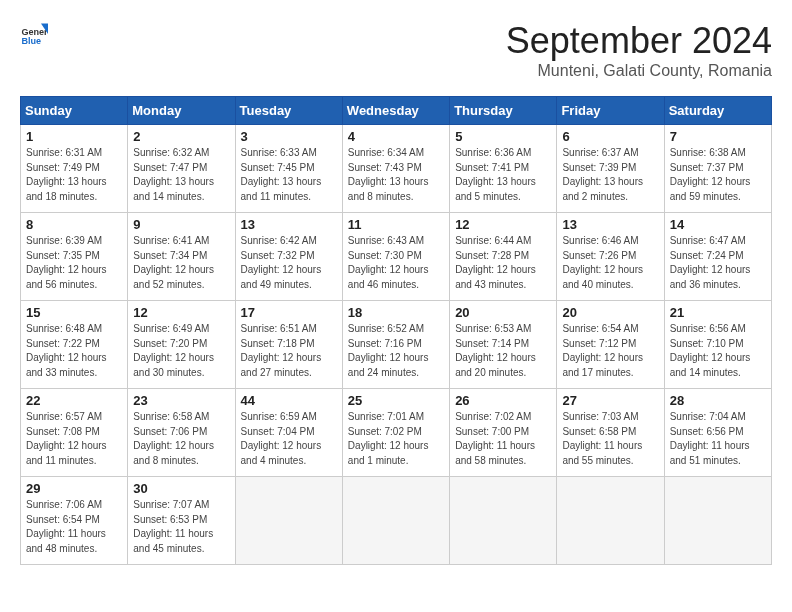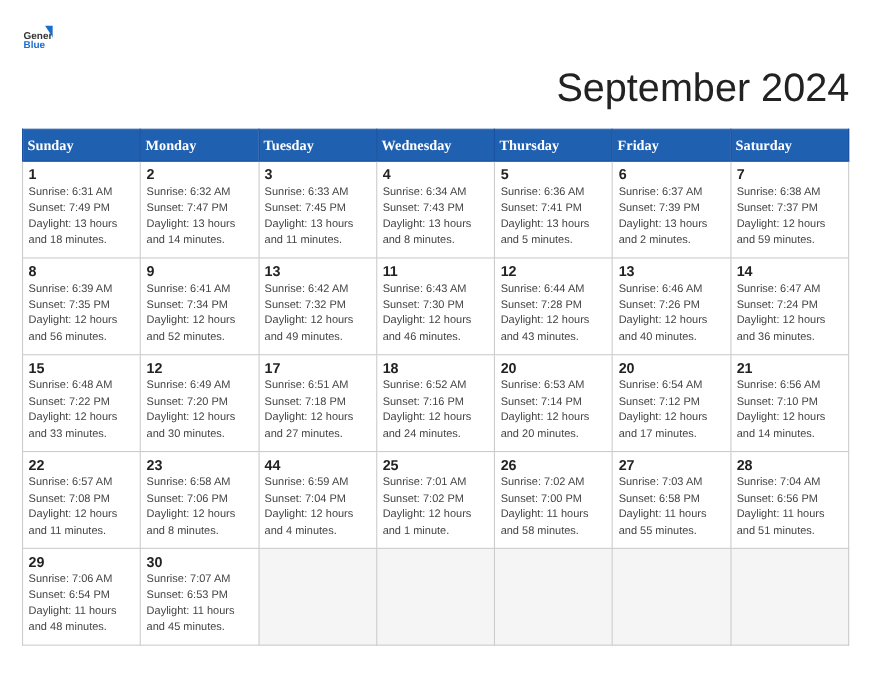--- a/index.html
+++ b/index.html
@@ -20,21 +20,20 @@
       display: flex;
       align-items: center;
       gap: 4px;
     }
     .logo-icon {
       width: 28px;
       height: 28px;
     }
     .title-block {
       text-align: right;
-      margin-top: 39px;
     }
     .month-title {
       font-size: 36px;
       font-weight: normal;
       color: #222;
     }
     .location-title {
       font-size: 16px;
       color: #555;
     }
@@ -44,21 +43,20 @@
       table-layout: fixed;
     }
     th {
       background-color: #2060b0;
       color: #fff;
       font-size: 13px;
       font-weight: bold;
       padding: 6px 4px;
       text-align: left;
       border: 1px solid #1a50a0;
-      font-family: Liberation Serif, serif;
     }
     td {
       border: 1px solid #ccc;
       vertical-align: top;
       padding: 4px 5px;
       font-size: 10.5px;
       color: #333;
       height: 88px;
       background: #fff;
     }
@@ -84,20 +82,21 @@
 <div class="header">
   <div class="logo">
     <svg class="logo-icon" viewBox="0 0 40 40">
       <text x="2" y="22" font-size="13" font-weight="bold" fill="#333">General</text>
       <text x="2" y="34" font-size="13" font-weight="bold" fill="#1a6dcc">Blue</text>
       <polygon points="30,5 40,5 40,20" fill="#1a6dcc"></polygon>
     </svg>
   </div>
   <div class="title-block">
     <div class="month-title">September 2024</div>
+    <div class="location-title">Munteni, Galati County, Romania</div>
   </div>
 </div>
 
 <table>
   <thead>
     <tr id="header-row">
         <th>Sunday</th>
         <th>Monday</th>
         <th>Tuesday</th>
         <th>Wednesday</th>

